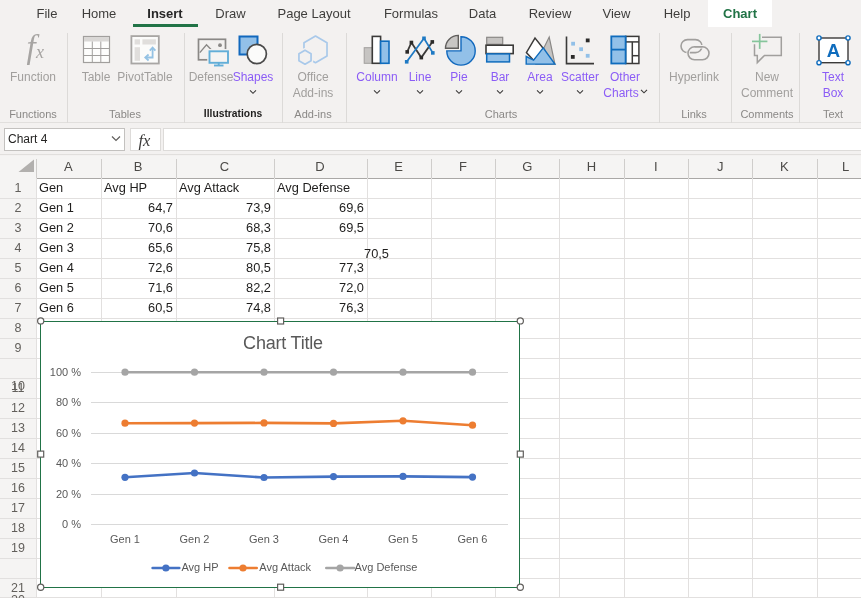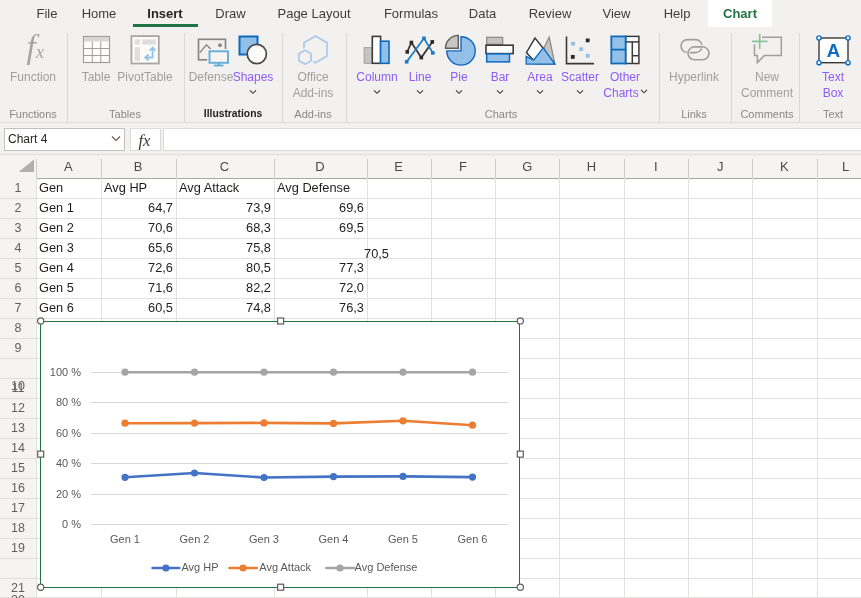--- a/index.html
+++ b/index.html
@@ -333,20 +333,21 @@
   <div class="cell" style="left:39px;top:122px;">Gen 5</div>
   <div class="cell num" style="left:100.5px;top:122px;width:72.5px;">71,6</div>
   <div class="cell num" style="left:175.5px;top:122px;width:95.5px;">82,2</div>
   <div class="cell num" style="left:273.5px;top:122px;width:90.5px;">72,0</div>
   <div class="cell" style="left:39px;top:142px;">Gen 6</div>
   <div class="cell num" style="left:100.5px;top:142px;width:72.5px;">60,5</div>
   <div class="cell num" style="left:175.5px;top:142px;width:95.5px;">74,8</div>
   <div class="cell num" style="left:273.5px;top:142px;width:90.5px;">76,3</div>
 </div>
 <div id="chart" class="abs" style="left:40px;top:320.5px;width:480px;height:267px;background:#fff;border:1.4px solid #217346;box-sizing:border-box;">
+  <div class="abs" style="left:2px;top:11.5px;width:480px;text-align:center;font-size:18px;letter-spacing:-0.2px;color:#595959;line-height:20px;">Chart Title</div>
   <div class="ygrid abs" style="top:50.2px;"></div>
   <div class="ygrid abs" style="top:80.7px;"></div>
   <div class="ygrid abs" style="top:111.2px;"></div>
   <div class="ygrid abs" style="top:141.7px;"></div>
   <div class="ygrid abs" style="top:172.2px;"></div>
   <div class="ygrid abs" style="top:202.7px;"></div>
   <div class="ylab abs" style="top:42.2px;">100 %</div>
   <div class="ylab abs" style="top:72.7px;">80 %</div>
   <div class="ylab abs" style="top:103.2px;">60 %</div>
   <div class="ylab abs" style="top:133.7px;">40 %</div>

